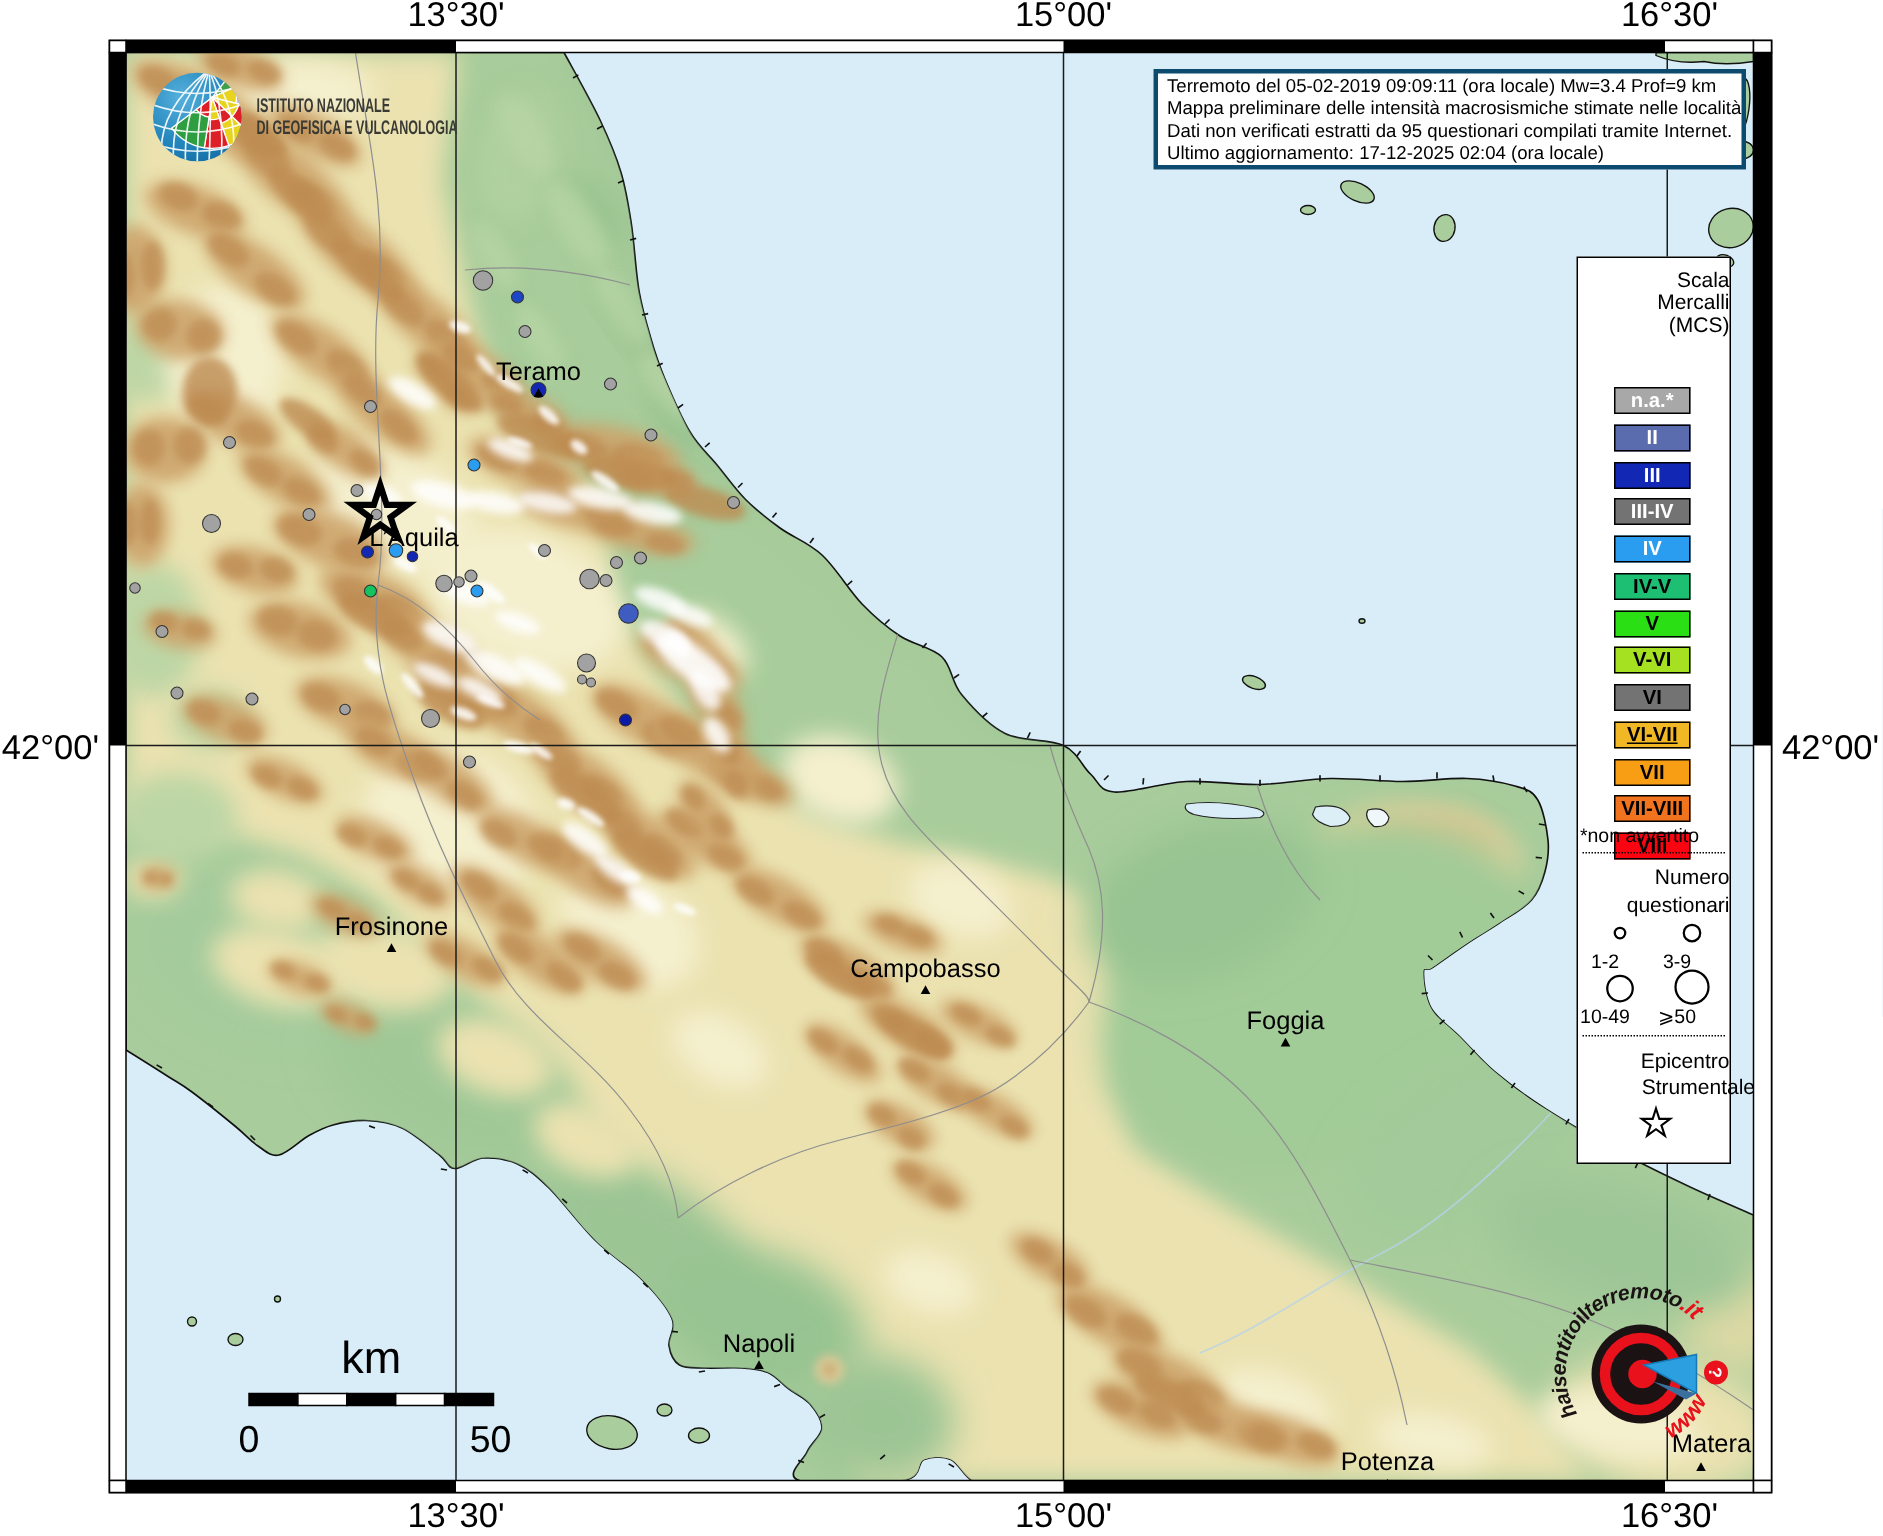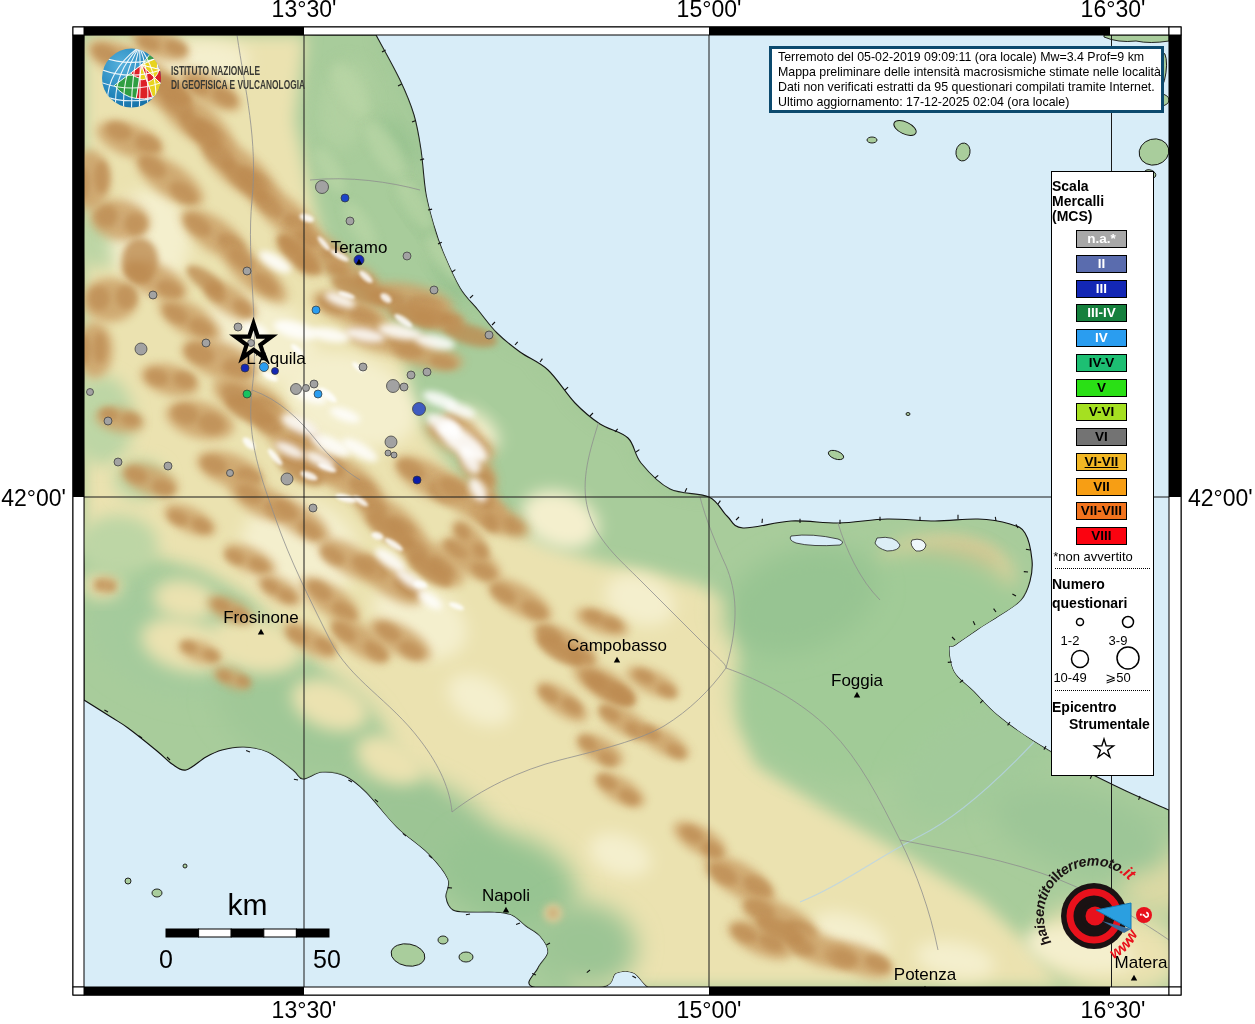--- a/index.html
+++ b/index.html
@@ -2,22 +2,22 @@
 <html><head>
 <meta charset="utf-8">
 <style>
   html,body{margin:0;padding:0;}
   body{width:1255px;height:1024px;background:#fff;font-family:"Liberation Sans",sans-serif;overflow:hidden;}
   #page{position:relative;width:1255px;height:1024px;background:#fff;}
   .coord{position:absolute;font-size:23px;line-height:23px;color:#000;white-space:nowrap;}
   .ctr{transform:translateX(-50%);}
   #infobox{position:absolute;left:769px;top:46px;width:383px;height:60px;background:#fff;border:3px solid #0c4a6e;font-size:12.4px;line-height:15.1px;padding:1px 0 0 6px;white-space:nowrap;overflow:hidden;}
   #legend{position:absolute;left:1051px;top:171px;width:101px;height:603px;background:#fff;border:1.4px solid #000;}
-  .lg{position:absolute;left:0;width:101px;text-align:left;font-weight:bold;font-size:14px;color:#000;}
-  .sw{position:absolute;left:24px;width:49px;height:16px;border:1px solid #000;text-align:center;font-weight:bold;font-size:13.5px;line-height:16px;}
+  .lg{position:absolute;left:0;width:101px;text-align:right;font-weight:normal;font-size:14px;color:#000;}
+  .sw{position:absolute;left:24px;width:49px;height:16px;border:1px solid #000;text-align:center;font-weight:bold;font-size:13.5px;line-height:16px;margin-top:28px;}
   .lgs{position:absolute;left:0;width:82px;text-align:center;font-size:13px;color:#000;}
   .dash{position:absolute;left:3px;width:95px;border-top:1.5px dotted #000;}
 </style>
 </head>
 <body>
 <div id="page">
   <svg id="map" width="1255" height="1024" viewBox="0 0 1255 1024" style="position:absolute;left:0;top:0;">
     <defs>
       <clipPath id="mapclip">
           <rect x="84" y="35" width="1085" height="952"></rect>
@@ -652,21 +652,21 @@
 
   <div id="infobox">Terremoto del 05-02-2019 09:09:11 (ora locale) Mw=3.4 Prof=9 km<br>Mappa preliminare delle intensità macrosismiche stimate nelle località<br>Dati non verificati estratti da 95 questionari compilati tramite Internet.<br>Ultimo aggiornamento: 17-12-2025 02:04 (ora locale)</div>
 
   <div id="legend">
     <div class="lg" style="top:6px;">Scala</div>
     <div class="lg" style="top:21px;">Mercalli</div>
     <div class="lg" style="top:36px;">(MCS)</div>
     <div class="sw" style="top:58px;background:#a8a8a8;color:#fff;">n.a.*</div>
     <div class="sw" style="top:83px;background:#5a6cae;color:#fff;">II</div>
     <div class="sw" style="top:108px;background:#1327b5;color:#fff;">III</div>
-    <div class="sw" style="top:132px;background:#15803d;color:#fff;">III-IV</div>
+    <div class="sw" style="top:132px;background:#737373;color:#fff;">III-IV</div>
     <div class="sw" style="top:157px;background:#2a9df0;color:#fff;">IV</div>
     <div class="sw" style="top:182px;background:#1dbf73;color:#000;">IV-V</div>
     <div class="sw" style="top:207px;background:#2ae015;color:#000;">V</div>
     <div class="sw" style="top:231px;background:#a5e021;color:#000;">V-VI</div>
     <div class="sw" style="top:256px;background:#737373;color:#000;">VI</div>
     <div class="sw" style="top:281px;background:#f2b724;color:#000;text-decoration:underline;">VI-VII</div>
     <div class="sw" style="top:306px;background:#f79e14;color:#000000;">VII</div>
     <div class="sw" style="top:330px;background:#f2731d;color:#000;">VII-VIII</div>
     <div class="sw" style="top:355px;background:#fb0310;color:#000;">VIII</div>
     <div class="lgs" style="top:377px;">*non avvertito</div>

